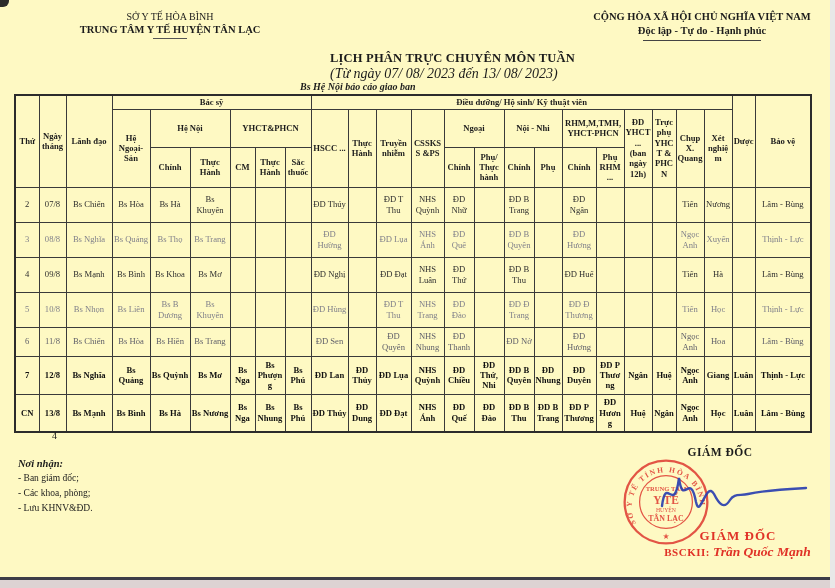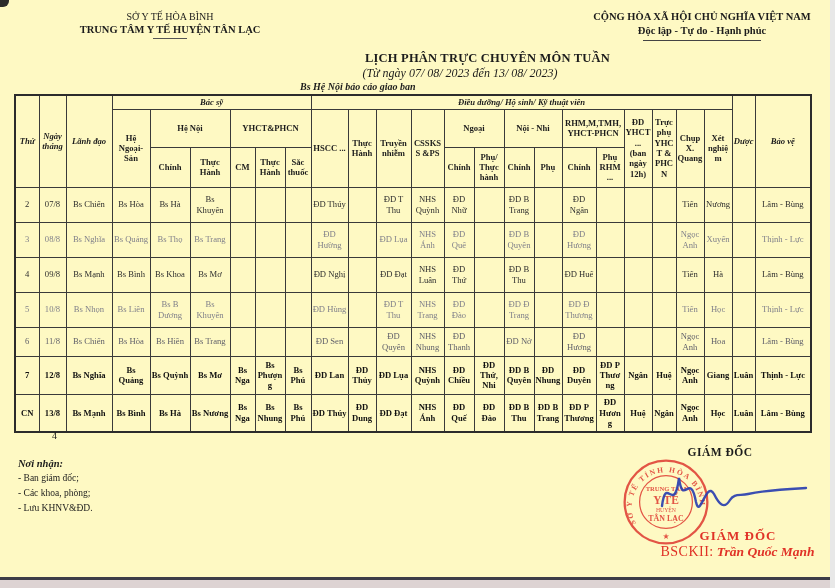--- a/index.html
+++ b/index.html
@@ -8,52 +8,52 @@
   [data-name]{box-sizing:border-box;}
 
   
   .lh-left{position:absolute;top:10px;left:60px;width:220px;text-align:center;font-size:10px;line-height:13px;}
   .lh-left .org{font-weight:bold;font-size:10.5px;}
   .lh-rule{width:34px;border-bottom:1px solid #555;margin:2px auto 0;}
   .lh-right{position:absolute;top:10px;left:577px;width:250px;text-align:center;font-size:10.5px;font-weight:bold;line-height:14px;}
   .lh-rule2{width:118px;border-bottom:1px solid #444;margin:2px auto 0;}
 
   
-  .doc-title{position:absolute;top:51px;left:330px;width:280px;text-align:right;font-weight:bold;font-size:12.5px;letter-spacing:.2px;}
-  .doc-range{position:absolute;top:66px;left:330px;width:260px;text-align:center;font-style:italic;font-size:12px;}
+  .doc-title{position:absolute;top:51px;left:330px;width:280px;text-align:left;font-weight:bold;font-size:12.5px;letter-spacing:.2px;}
+  .doc-range{position:absolute;top:66px;left:330px;width:260px;font-style:italic;font-size:14px;}
   .doc-note{position:absolute;top:81px;left:300px;width:230px;text-align:left;font-style:italic;font-weight:bold;font-size:10px;}
 
   
   table.sched{position:absolute;top:94px;left:14px;width:794px;border-collapse:collapse;table-layout:fixed;}
   table.sched th,table.sched td{border:1px solid #3a3a3a;padding:1px 1px;text-align:center;vertical-align:middle;
         font-size:8.6px;line-height:1.2;overflow:hidden;word-wrap:break-word;}
   table.sched th{font-weight:bold;font-size:8.6px;}
   table.sched{border:2px solid #2c2c2c;}
-  thead tr.band1 th{height:14px;font-style:italic;}
+  thead tr.band1 th{height:14px;}
   thead tr.band2 th{height:38px;}
   thead tr.band3 th{height:40px;}
   th.heNoiBox{border:2px solid #111;}
   tbody tr{height:35px;}
   tbody tr.r6{height:29px;}
   tbody tr.bold{height:38px;font-weight:bold;color:#101010;}
   tbody tr.normal{color:#2e2e2e;}
   tbody tr.faded{color:#80808a;}
   tbody tr.faded2{color:#60606a;}
   tbody td{font-size:9px;}
 
   
   .page-num{position:absolute;top:430px;left:52px;font-size:10px;}
   .recipients{position:absolute;top:456px;left:18px;font-size:9.5px;line-height:15px;}
   .recipients .rtitle{font-weight:bold;font-style:italic;font-size:10.5px;}
   .director-title{position:absolute;top:446px;left:660px;width:120px;text-align:center;font-weight:bold;font-size:11.5px;letter-spacing:.5px;}
   .stamp{position:absolute;top:458px;left:622px;width:88px;height:88px;opacity:.9;}
   .sig{position:absolute;top:462px;left:648px;width:165px;height:62px;}
   .red-title{position:absolute;top:528px;left:668px;width:140px;text-align:center;color:#e03227;font-weight:bold;font-size:13px;letter-spacing:1px;}
   .red-name{position:absolute;top:544px;left:640px;width:195px;text-align:center;color:#e03227;font-size:12px;}
-  .red-name .prefix{font-weight:normal;font-size:14px;letter-spacing:.5px;}
+  .red-name .prefix{font-weight:bold;font-size:11px;letter-spacing:.5px;}
   .red-name .script{font-style:italic;font-weight:bold;font-size:13.5px;}
 
   
   .corner-mark{position:absolute;top:0;left:0;width:9px;height:7px;background:#2b2b2b;border-bottom-right-radius:6px;}
   .bottom-rule{position:absolute;top:577px;left:0;width:835px;height:3px;background:#3d3d47;}
   .bottom-strip{position:absolute;top:580px;left:0;width:835px;height:8px;background:#ddd3d3;}
 </style>
 </head>
 <body>
 

